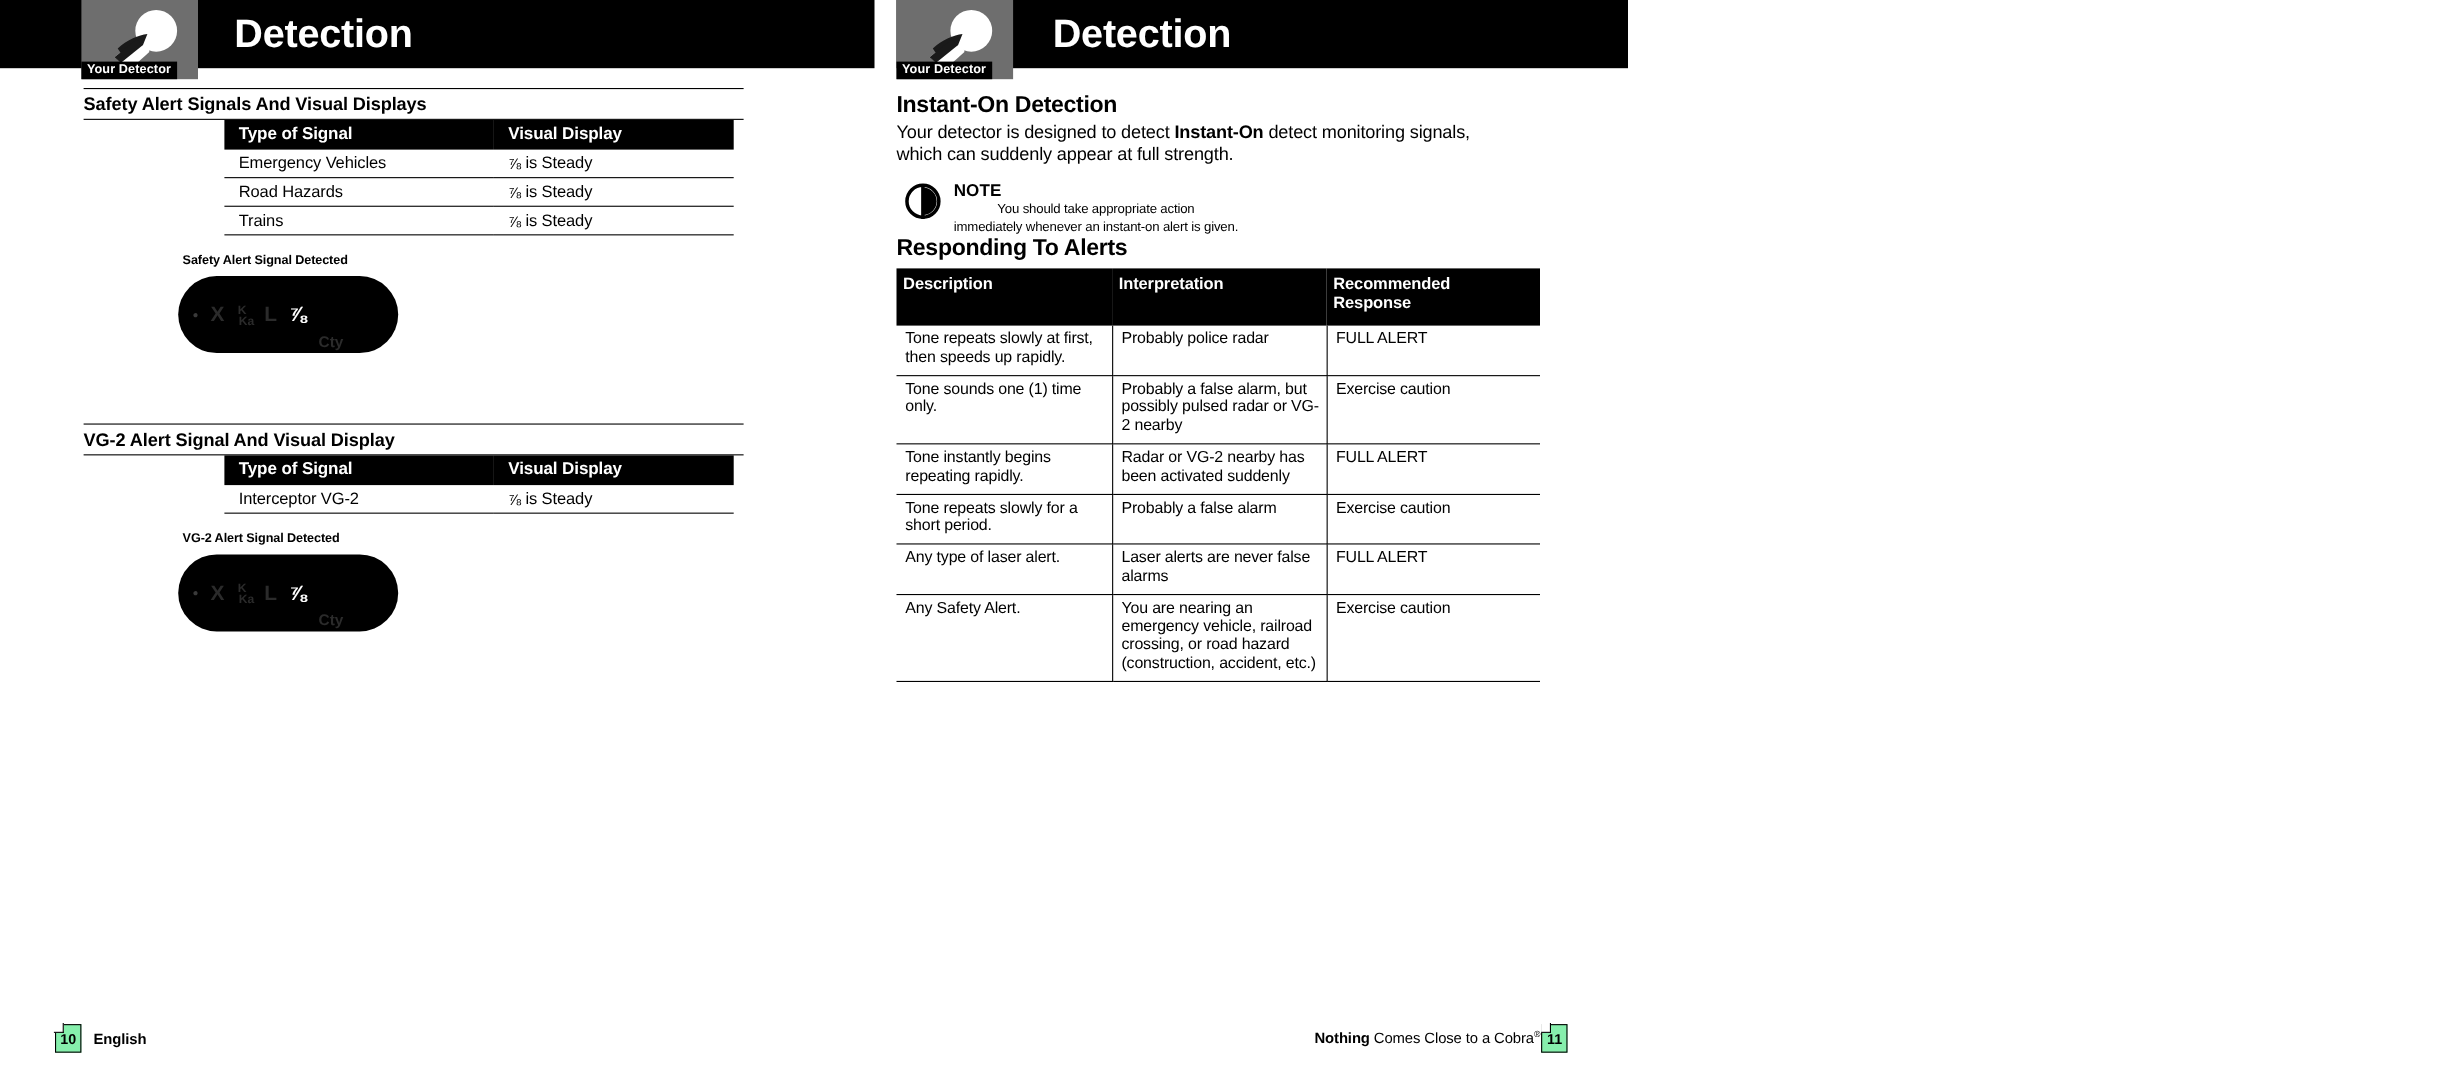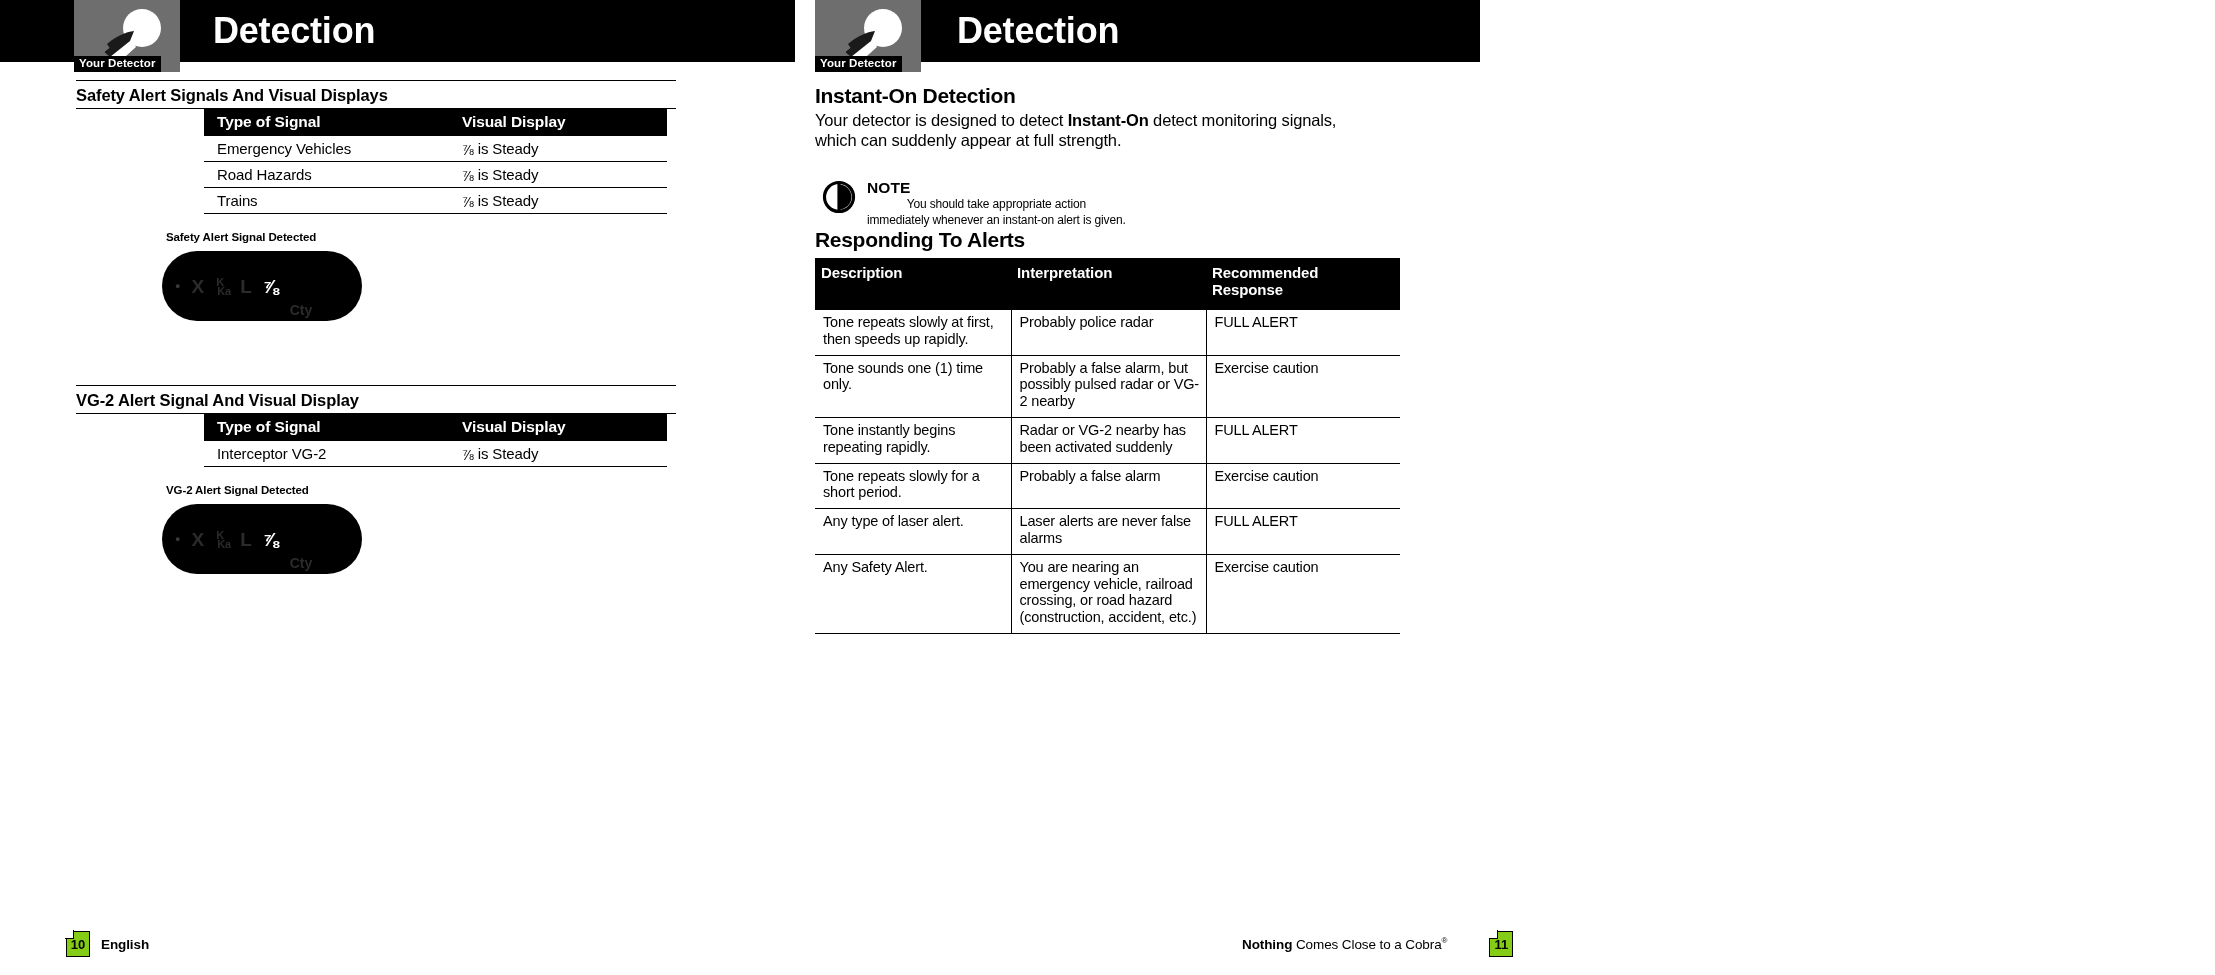--- a/index.html
+++ b/index.html
@@ -189,21 +189,21 @@
     line-height: 1.22;
     letter-spacing: -0.15px;
     max-width: 560px;
   }
   .body-text b { font-weight: bold; }
 
   .note-block {
     display: flex;
     align-items: flex-start;
     gap: 11px;
-    margin-top: 28px;
+    margin-top: 14px;
     padding-left: 7px;
   }
   .note-icon {
     flex: 0 0 auto;
     width: 34px;
     height: 34px;
     margin-top: 2px;
   }
   .note-body { padding-top: 1px; }
   .note-title {
@@ -263,39 +263,38 @@
   .foot-left {
     position: absolute;
     left: 50px;
     bottom: 18px;
     display: flex;
     align-items: center;
     gap: 11px;
   }
   .foot-right {
     position: absolute;
-    left: 1242px;
+    left: 1195px;
     bottom: 18px;
     display: flex;
     align-items: baseline;
-    gap: 26px;
+    gap: 1px;
   }
   .pagechip {
     position: relative;
     width: 24px;
     height: 26px;
     border: 1.6px solid #000;
     font-size: 13px;
     font-weight: bold;
     display: flex;
     align-items: center;
     justify-content: center;
     box-sizing: border-box;
-    background: #84cc16;
-    margin-left: 16px;
+    background: #86efac;
   }
   .pagechip::before {
     content: "";
     position: absolute;
     top: -1.6px;
     left: -1.6px;
     width: 8px;
     height: 8px;
     background: #fff;
     border-right: 1.6px solid #000;

